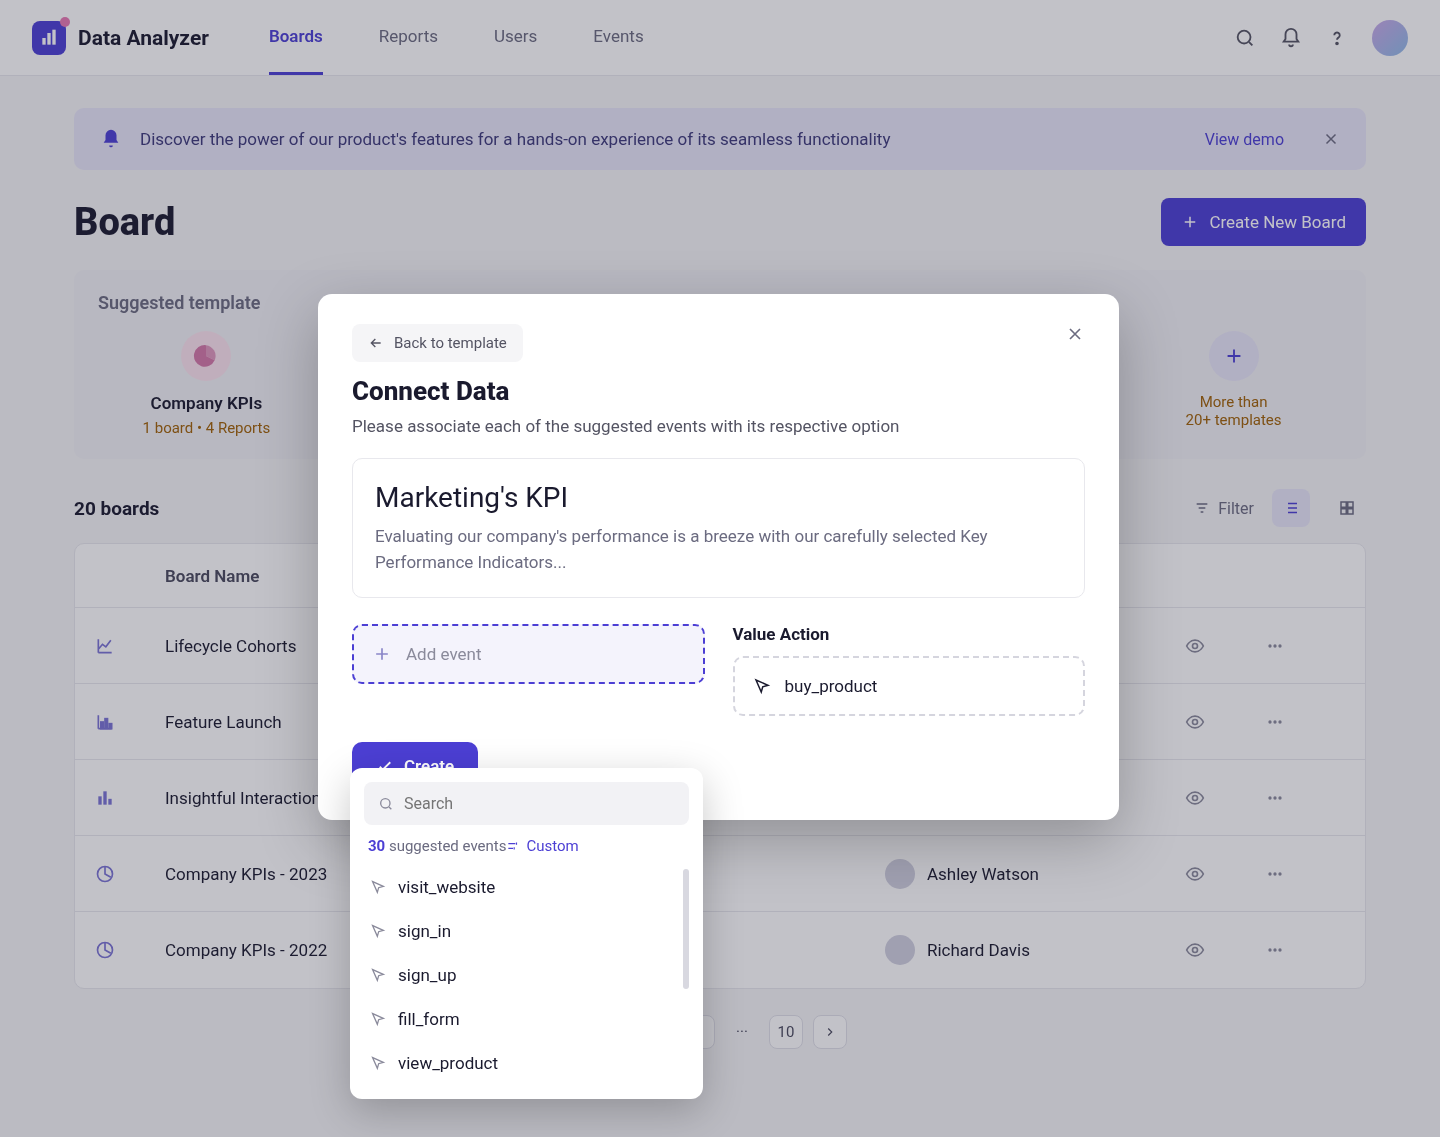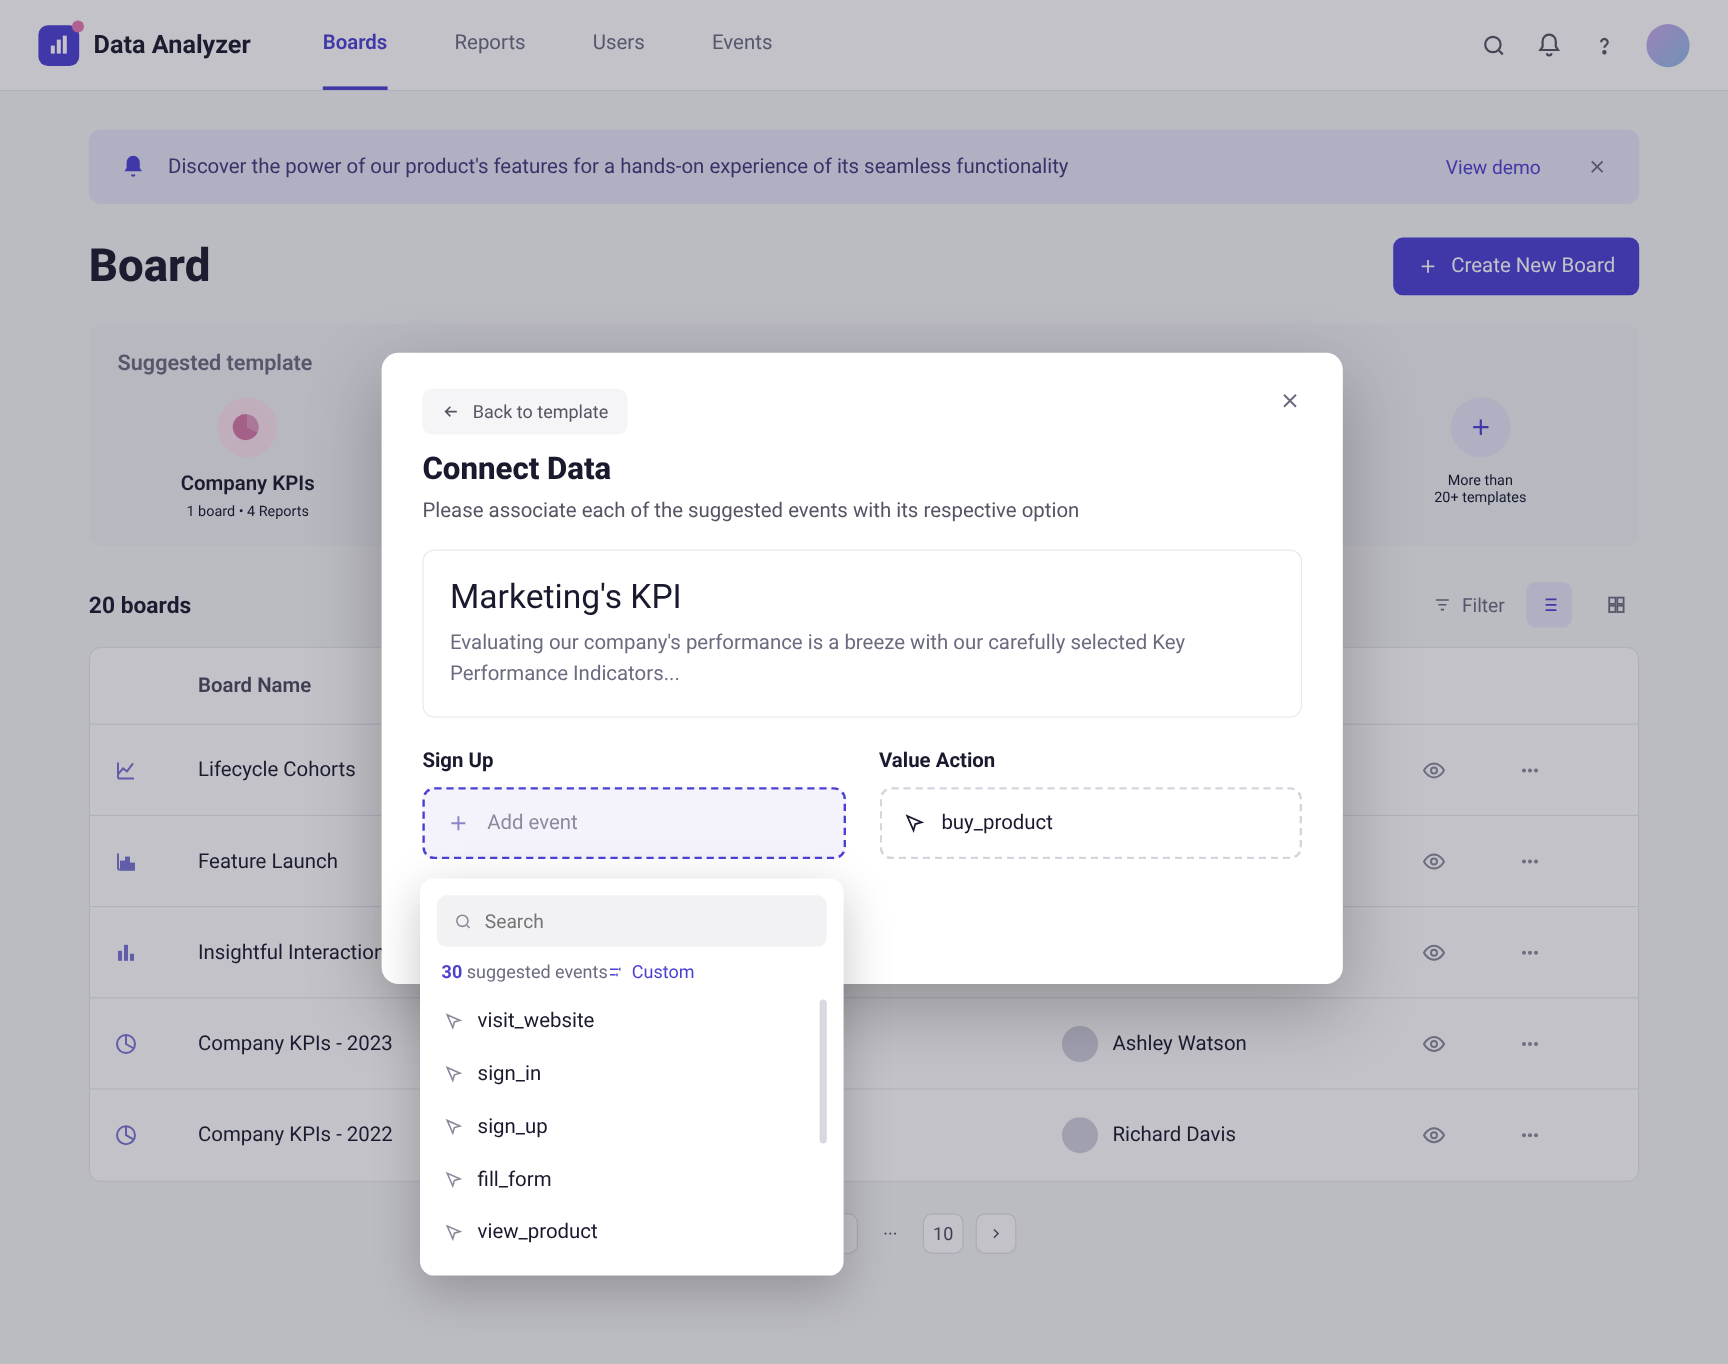--- a/index.html
+++ b/index.html
@@ -28,21 +28,21 @@
 .page-title{font-size:38px;font-weight:800}
 .create-btn{background:#4c3fd4;color:#fff;border:none;border-radius:8px;padding:14px 20px;font-size:17px;display:flex;align-items:center;gap:10px;cursor:pointer}
 .templates-card{background:#f2f2f5;border-radius:10px;padding:22px 24px;margin-bottom:30px}
 .templates-title{font-size:18px;font-weight:600;color:#6b6b80;margin-bottom:18px}
 .templates-row{display:flex;gap:40px}
 .tpl{flex:1;text-align:center}
 .tpl-ico{width:50px;height:50px;margin:0 auto 12px;border-radius:50%;display:flex;align-items:center;justify-content:center}
 .tpl-ico.pink{background:#fce4ef;color:#d478a8}
 .tpl-ico.plus{background:#e8e6f9;color:#4c3fd4}
 .tpl-name{font-size:17px;font-weight:600;margin-bottom:6px}
-.tpl-sub{font-size:12px;color:#0f172a}
+.tpl-sub{font-size:15px;color:#a16207}
 .list-head{display:flex;justify-content:space-between;align-items:center;margin-bottom:16px}
 .list-count{font-size:19px;font-weight:700}
 .list-tools{display:flex;align-items:center;gap:18px}
 .filter{display:flex;align-items:center;gap:8px;color:#6b6b80;font-size:16px;cursor:pointer}
 .view-toggle{width:38px;height:38px;border-radius:8px;display:flex;align-items:center;justify-content:center;cursor:pointer;color:#6b6b80}
 .view-toggle.active{background:#e8e6f9;color:#4c3fd4}
 .table{background:#fff;border:1px solid #e8e8ed;border-radius:10px;overflow:hidden}
 .thead,.trow{display:grid;grid-template-columns:70px 1fr 260px 300px 80px 80px;align-items:center;padding:0 20px}
 .thead{height:64px;border-bottom:1px solid #e8e8ed;font-weight:600;color:#4a4a5e;font-size:17px}
 .trow{height:76px;border-bottom:1px solid #e8e8ed;font-size:17px}
@@ -70,21 +70,21 @@
 .field{flex:1}
 .field-label{font-size:17px;font-weight:700;margin-bottom:12px}
 .add-event{border:2px dashed #4c3fd4;background:#f4f3fc;border-radius:10px;padding:18px;display:flex;align-items:center;gap:14px;cursor:text}
 .add-event svg{color:#8a86c8}
 .add-event span{color:#8a8a9b;font-size:17px}
 .value-box{border:2px dashed #d5d5de;border-radius:10px;padding:18px;display:flex;align-items:center;gap:14px}
 .value-box span{font-size:17px}
 .modal-footer{display:flex;}
 .create-modal-btn{background:#4c3fd4;color:#fff;border:none;border-radius:10px;padding:14px 24px;font-size:17px;font-weight:600;display:flex;align-items:center;gap:10px;cursor:pointer}
 
-.dropdown{position:absolute;left:350px;top:732px;width:353px;background:#fff;border-radius:12px;box-shadow:0 12px 40px rgba(0,0,0,.22);padding:14px}
+.dropdown{position:absolute;left:350px;top:768px;width:353px;background:#fff;border-radius:12px;box-shadow:0 12px 40px rgba(0,0,0,.22);padding:14px}
 .dd-search{background:#f2f2f5;border-radius:8px;padding:12px 14px;display:flex;align-items:center;gap:10px;margin-bottom:12px}
 .dd-search input{border:none;background:none;outline:none;font-size:16px;color:#545463;flex:1}
 .dd-meta{display:flex;align-items:center;font-size:15px;margin-bottom:10px;padding:0 4px}
 .dd-count-n{color:#4c3fd4;font-weight:700}
 .dd-count-t{color:#6b6b80}
 .dd-custom{color:#4c3fd4;display:flex;align-items:center;gap:6px;cursor:pointer}
 .dd-list{position:relative}
 .dd-item{display:flex;align-items:center;gap:12px;padding:12px 6px;border-radius:8px;cursor:pointer;font-size:17px}
 .dd-item svg{color:#8a8a9b;flex-shrink:0}
 .dd-scroll{position:absolute;right:0;top:4px;width:6px;height:120px;background:#d8d8e0;border-radius:3px}
@@ -388,21 +388,20 @@
       </div>
   </div>
   <h2>Connect Data</h2>
   <p class="subtitle">Please associate each of the suggested events with its respective option</p>
   <div class="kpi-box">
     <h3>Marketing's KPI</h3>
     <p>Evaluating our company's performance is a breeze with our carefully selected Key Performance Indicators...</p>
   </div>
   <div class="fields">
     <div class="field">
-      <div class="field-label">Sign Up</div>
       <div class="add-event">
         <svg width="20" height="20" viewBox="0 0 24 24" fill="none" stroke="currentColor" stroke-width="2">
             <path d="M12 5v14M5 12h14"></path>
           </svg>
         <span>Add event</span>
       </div>
     </div>
     <div class="field">
       <div class="field-label">Value Action</div>
       <div class="value-box">

